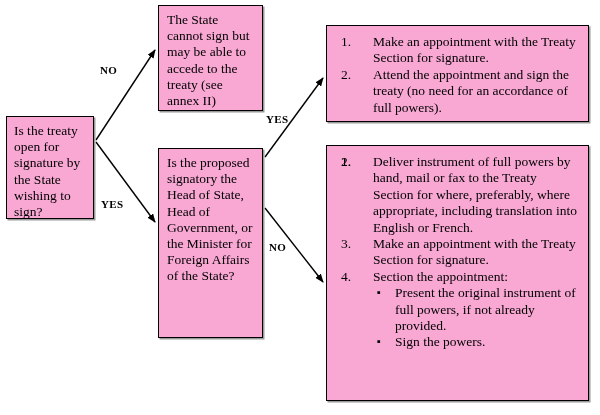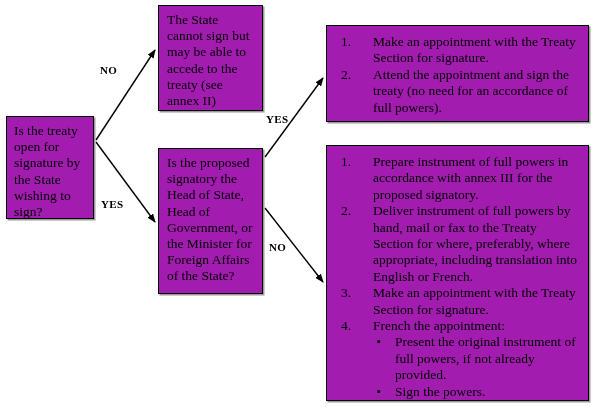--- a/index.html
+++ b/index.html
@@ -13,41 +13,41 @@
     width: 600px;
     height: 415px;
     background: #ffffff;
     font-family: "Liberation Serif", "DejaVu Serif", serif;
     color: #000000;
     overflow: hidden;
   }
   .node {
     position: absolute;
     border: 1px solid #000000;
-    background: #a21caf;
+    background: #f9a8d4;
     box-sizing: border-box;
     box-shadow: 1.5px 1.5px 0 #9a9a9a;
   }
   .node-text {
     font-size: 13.5px;
     line-height: 16.2px;
     white-space: pre-line;
   }
   
   #node-question-open {
     left: 6px;  top: 90px;  width: 88px;  height: 103px;
     padding: 6px 6px 0 7px;
     margin-top: 26px;
   }
   #node-cannot-sign {
     left: 158px; top: 5px; width: 105px; height: 106px;
     padding: 6px 5px 0 8px;
   }
   #node-question-signatory {
-    left: 158px; top: 148px; width: 105px; height: 146px;
+    left: 158px; top: 148px; width: 105px; height: 190px;
     padding: 6px 5px 0 8px;
   }
   #node-steps-simple {
     left: 326px; top: 25px; width: 263px; height: 97px;
     padding: 8px 8px 0 8px;
   }
   #node-steps-fullpowers {
     left: 326px; top: 145px; width: 263px; height: 256px;
     padding: 8px 8px 0 8px;
   }
@@ -151,33 +151,32 @@
         <span class="num">2.</span>
         <span>Attend the appointment and sign the treaty (no need for an accordance of full powers).</span>
       </li>
     </ol>
   </div>
 
   <div class="node" id="node-steps-fullpowers">
     <ol class="steps">
       <li>
         <span class="num">1.</span>
-        <span>Prepare instrument of full powers in accordance with annex III for the proposed signatory.</span>
       </li>
       <li>
         <span class="num">2.</span>
         <span>Deliver instrument of full powers by hand, mail or fax to the Treaty Section for where, preferably, where appropriate, including translation into English or French.</span>
       </li>
       <li>
         <span class="num">3.</span>
         <span>Make an appointment with the Treaty Section for signature.</span>
       </li>
       <li>
         <span class="num">4.</span>
-        <span>French the appointment:</span>
+        <span>Section the appointment:</span>
         <ul class="substeps">
           <li>
             <span class="bullet">▪</span>
             <span>Present the original instrument of full powers, if not already provided.</span>
           </li>
           <li>
             <span class="bullet">▪</span>
             <span>Sign the powers.</span>
           </li>
         </ul>

